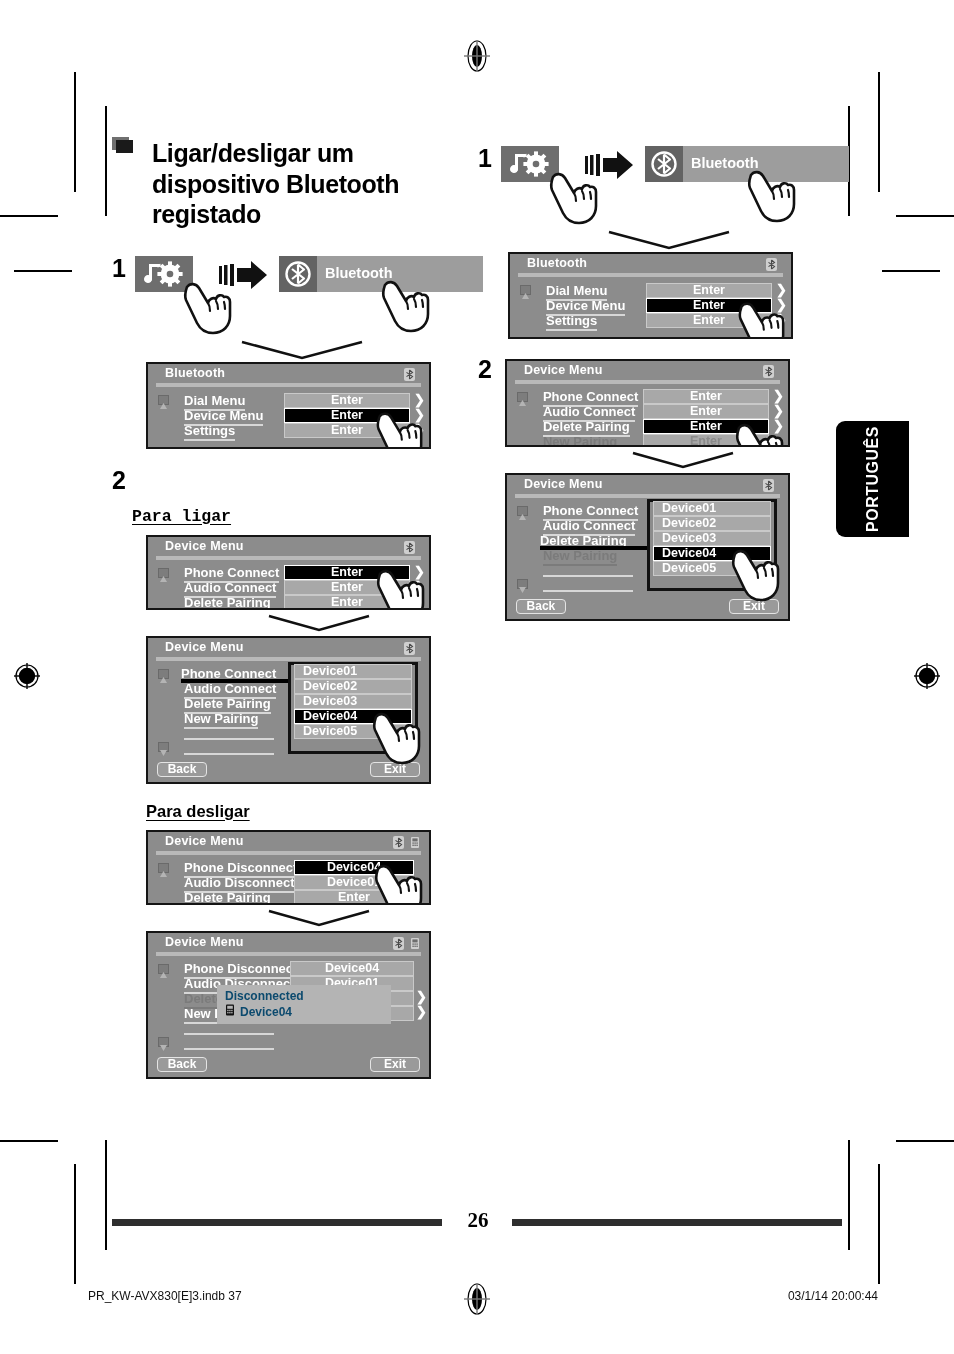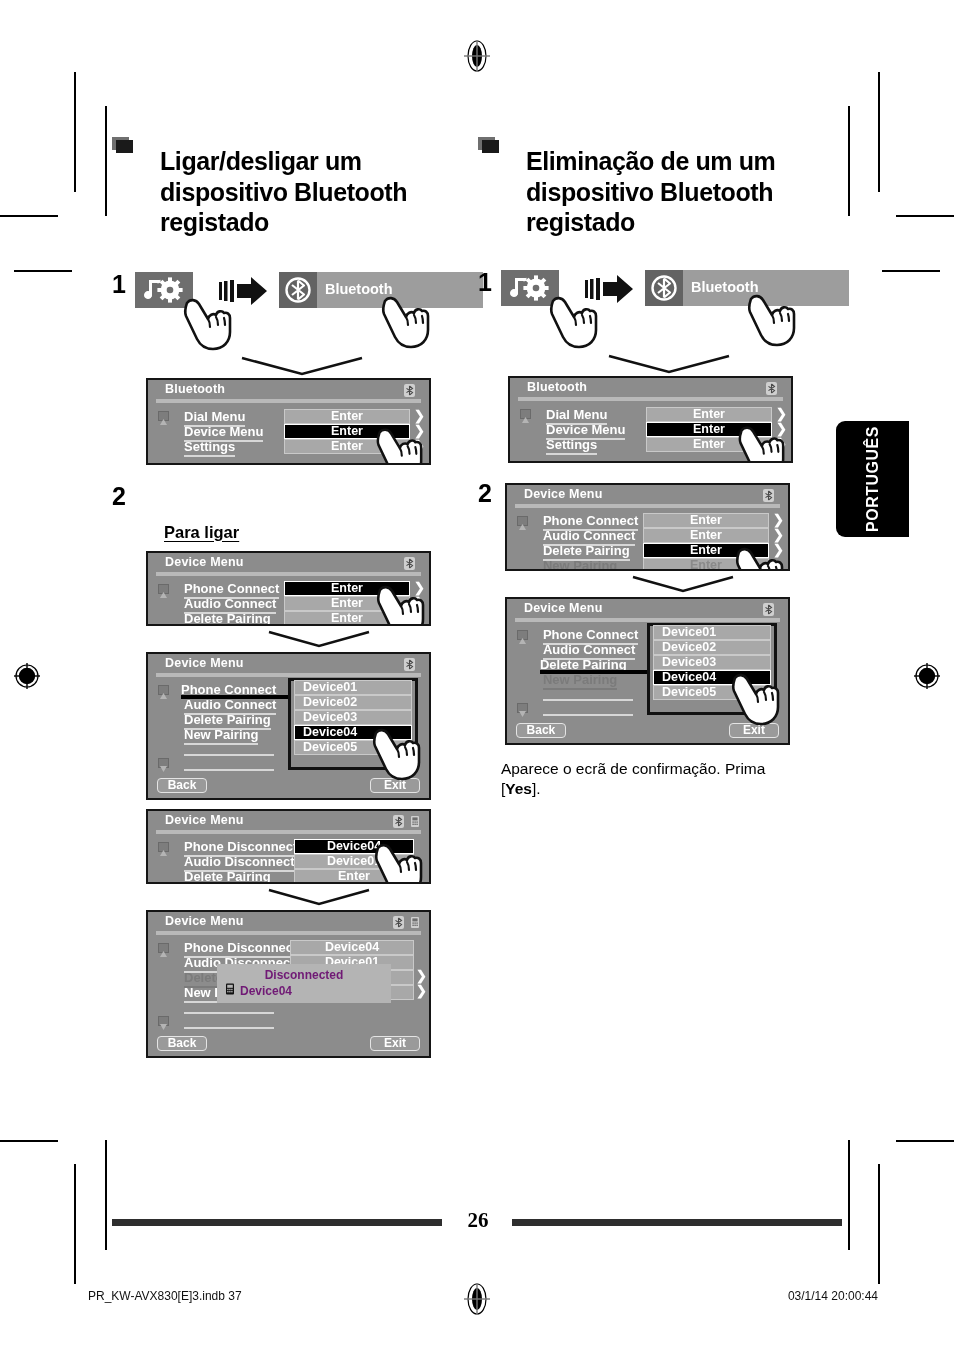--- a/index.html
+++ b/index.html
@@ -14,21 +14,21 @@
   .col{position:absolute;}
   #colL{left:112px;top:130px;width:350px;}
   #colR{left:478px;top:130px;width:352px;}
 
   
   .headrow{display:flex;align-items:flex-start;gap:10px;}
   .sqbullet{width:22px;height:17px;flex:0 0 22px;margin-top:7px;position:relative;}
   .sqbullet i{position:absolute;display:block;}
   .sqbullet i.b1{left:0;top:0;width:17px;height:13px;background:#6f6f6f;}
   .sqbullet i.b2{left:4px;top:3px;width:17px;height:13px;background:#1a1a1a;}
-  h1{margin:16px;font-size:25px;line-height:1.22;font-weight:bold;letter-spacing:-0.4px;}
+  h1{margin:8px;font-size:25px;line-height:1.22;font-weight:bold;letter-spacing:-0.4px;}
 
   .bullettext{margin:9px 0 0 0;font-size:15.5px;line-height:1.33;
               position:relative;padding-left:13px;}
   .bullettext .dot{position:absolute;left:1px;top:0;}
 
   .stepnum{font-size:25px;font-weight:bold;line-height:1;}
   .steptext{font-size:17.5px;font-weight:bold;line-height:1.3;letter-spacing:-0.2px;}
   .steprow{display:flex;gap:9px;align-items:flex-start;}
 
   .subhead{font-size:16.5px;font-weight:bold;text-decoration:underline;
@@ -83,22 +83,22 @@
            padding-left:8px;line-height:13px;}
   .listbox.on{background:#000000;border-color:#ffffff;}
   .bracket{position:absolute;border:3px solid #111;box-sizing:border-box;}
 
   .sepline{position:absolute;height:2px;background:#d7d7d7;}
 
   .btn{position:absolute;height:15px;background:#9a9a9a;border:1px solid #e4e4e4;
        border-radius:4px;box-sizing:border-box;color:#ffffff;font-size:12px;
        font-weight:bold;text-align:center;line-height:13px;}
 
-  .popup{position:absolute;background:#b4b4b4;color:#701a75;padding:3px 8px 4px 8px;
-         font-size:12px;font-weight:bold;line-height:1.35;text-align:center;}
+  .popup{position:absolute;background:#b4b4b4;color:#0c4a6e;padding:3px 8px 4px 8px;
+         font-size:12px;font-weight:bold;line-height:1.35;}
   .popup .ln2{display:flex;align-items:center;gap:5px;}
 
   .connline{position:absolute;background:#000;}
 
   
   #sidetab{position:absolute;left:836px;top:421px;width:73px;height:116px;
            background:#000;border-radius:9px 0 0 9px;}
   #sidetab .lbl{position:absolute;left:50%;top:50%;
      transform:translate(-50%,-50%) rotate(-90deg);
      color:#fff;font-size:16px;font-weight:bold;letter-spacing:.5px;white-space:nowrap;}
@@ -294,21 +294,21 @@
         <path d="M14 13 c3-4 9-4 12 1 l9 15 c1-4 5-6 8-4 c1-4 6-5 8-2 c3-1 6 1 6 5 l0 14 c0 10-7 17-17 17 c-8 0-13-4-16-10 l-11-23 c-2-5 0-10 1-13z" fill="#fff" stroke="#111" stroke-width="2.6" stroke-linejoin="round"></path>
         <path d="M35 29 c2 3 2 6 2 8 M43 27 c2 3 2 6 2 8 M51 28 c1 3 1 5 1 7" fill="none" stroke="#111" stroke-width="2.2" stroke-linecap="round"></path>
       </svg>
     </span>
   </div>
 
   <div class="steprow" style="margin-top:19px;">
     <span class="stepnum">2</span>
   </div>
 
-  <div class="subhead" style="margin-top:14px;margin-left:52px;">Para ligar</div>
+  <div class="subhead" style="margin-top:14px;margin-left:20px;font-family:Liberation Mono, monospace;">Para ligar</div>
 
   <div class="screen" style="margin-left:34px;margin-top:9px;width:285px;height:75px;">
     <div class="title">
       <span class="tx">Device Menu</span>
       <span class="bticon">
         <svg width="11" height="13" viewBox="0 0 11 13">
             <rect width="11" height="13" rx="2" fill="#cfcfcf"></rect>
         <path d="M5.5 2 v9 M5.5 2 l3 2.4 -6 4.2 M5.5 11 l3 -2.4 -6 -4.2" fill="none" stroke="#4a4a4a" stroke-width="1.1"></path>
           </svg>
       </span>
@@ -408,20 +408,21 @@
     <div class="btn" style="left:222px;top:124px;width:50px;">Exit</div>
 
     <span class="hand" style="left:214px;top:66px;">
       <svg width="62" height="62" viewBox="0 0 62 62">
         <path d="M14 13 c3-4 9-4 12 1 l9 15 c1-4 5-6 8-4 c1-4 6-5 8-2 c3-1 6 1 6 5 l0 14 c0 10-7 17-17 17 c-8 0-13-4-16-10 l-11-23 c-2-5 0-10 1-13z" fill="#fff" stroke="#111" stroke-width="2.6" stroke-linejoin="round"></path>
         <path d="M35 29 c2 3 2 6 2 8 M43 27 c2 3 2 6 2 8 M51 28 c1 3 1 5 1 7" fill="none" stroke="#111" stroke-width="2.2" stroke-linecap="round"></path>
       </svg>
     </span>
   </div>
 
+  <div class="subhead" style="margin-top:18px;margin-left:34px;">Para desligar</div>
 
   <div class="screen" style="margin-left:34px;margin-top:9px;width:285px;height:75px;">
     <div class="title">
       <span class="tx">Device Menu</span>
       <span class="bticon2">
         <svg width="12" height="13" viewBox="0 0 12 13">
             <rect x="2" y="1" width="8" height="11" rx="1" fill="#cfcfcf"></rect>
         <rect x="3.4" y="2.4" width="5.2" height="3" fill="#6d6d6d"></rect>
         <g fill="#6d6d6d">
               <rect x="3.4" y="6.4" width="1.4" height="1.4"></rect>
@@ -564,27 +565,20 @@
       </div>
     </div>
 
     <div class="btn" style="left:9px;top:124px;width:50px;">Back</div>
     <div class="btn" style="left:222px;top:124px;width:50px;">Exit</div>
   </div>
 </div>
 
 <div class="col" id="colR">
 
-  <div class="headrow">
-    <span class="sqbullet">
-        <i class="b1"></i>
-        <i class="b2"></i>
-      </span>
-    <h1 style="width:268px;">Eliminação de um um dispositivo Bluetooth registado</h1>
-  </div>
 
   <div class="bullettext" style="margin-left:22px;width:318px;">
     <span class="dot">•</span>
   </div>
 
   <div class="steprow" style="margin-top:16px;">
     <span class="stepnum">1</span>
     <div class="iconrow" style="width:316px;">
       <div class="srcbtn">
         <svg class="glyphs" viewBox="0 0 58 36">
@@ -802,23 +796,20 @@
         <div class="btn" style="left:222px;top:124px;width:50px;">Exit</div>
 
         <span class="hand" style="left:214px;top:66px;">
           <svg width="62" height="62" viewBox="0 0 62 62">
             <path d="M14 13 c3-4 9-4 12 1 l9 15 c1-4 5-6 8-4 c1-4 6-5 8-2 c3-1 6 1 6 5 l0 14 c0 10-7 17-17 17 c-8 0-13-4-16-10 l-11-23 c-2-5 0-10 1-13z" fill="#fff" stroke="#111" stroke-width="2.6" stroke-linejoin="round"></path>
             <path d="M35 29 c2 3 2 6 2 8 M43 27 c2 3 2 6 2 8 M51 28 c1 3 1 5 1 7" fill="none" stroke="#111" stroke-width="2.2" stroke-linecap="round"></path>
           </svg>
         </span>
       </div>
 
-      <div class="plaintext" style="margin-top:14px;margin-left:0px;">
-        <span>Aparece o ecrã de confirmação. Prima [</span><b>Yes</b><span>].</span>
-      </div>
 
     </div>
   </div>
 </div>
 
 <div id="pagefoot">
   <div class="bar barL"></div>
   <div class="pno">26</div>
   <div class="bar barR"></div>
 </div>

